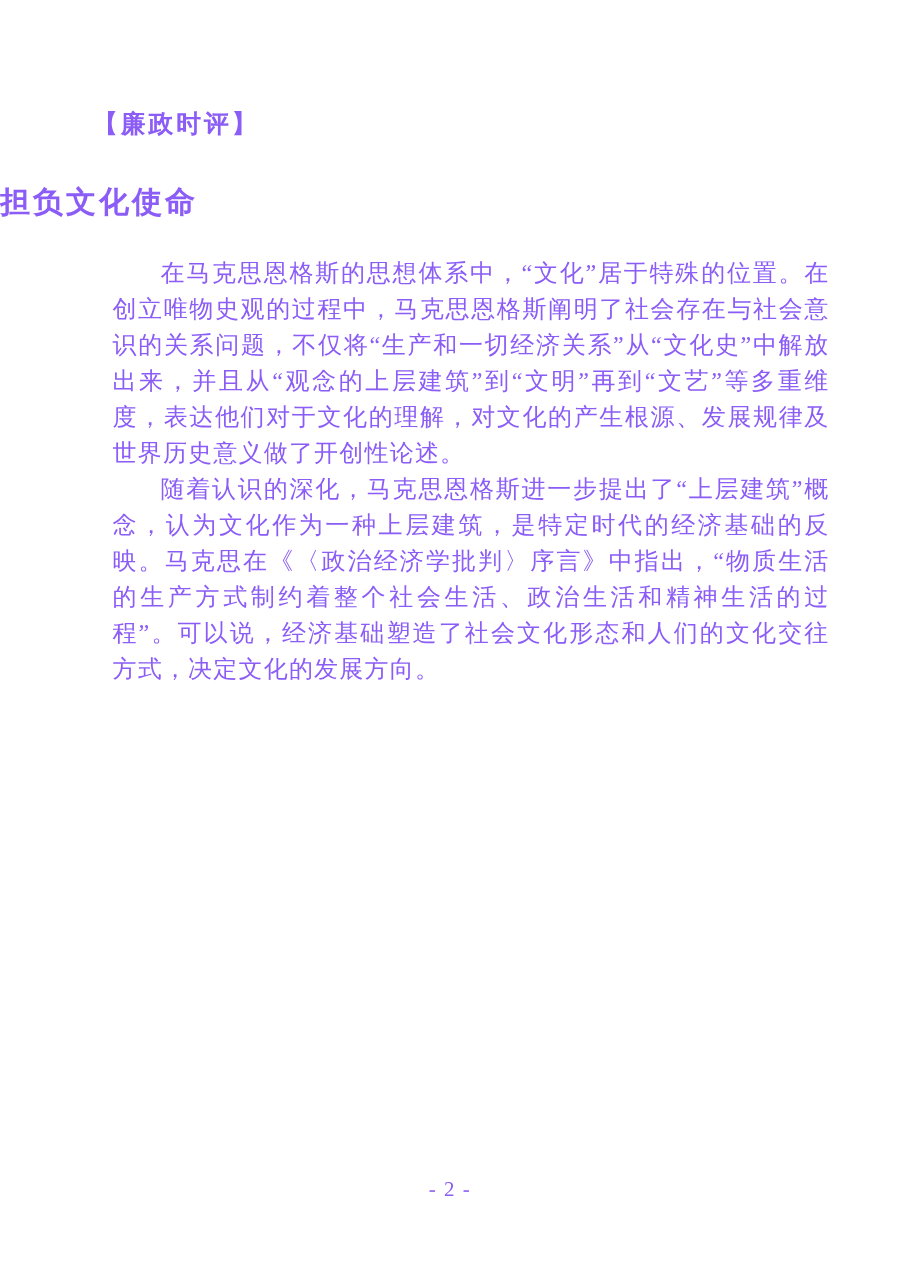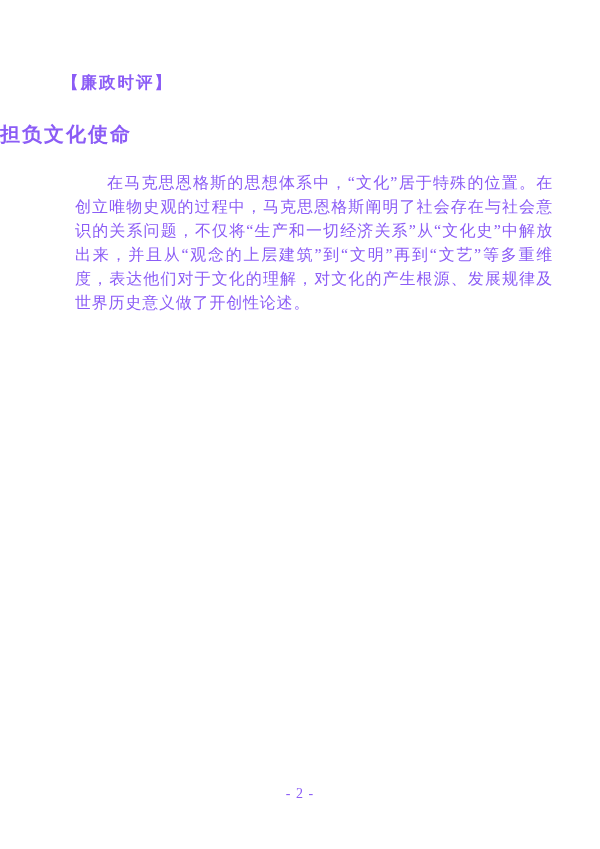--- a/index.html
+++ b/index.html
@@ -64,16 +64,17 @@
 </head>
 <body>
 
 <div class="page">
   <div class="category">【廉政时评】</div>
 
   <div class="title">担负文化使命</div>
 
   <div class="body-text">
     <p>在马克思恩格斯的思想体系中，“文化”居于特殊的位置。在创立唯物史观的过程中，马克思恩格斯阐明了社会存在与社会意识的关系问题，不仅将“生产和一切经济关系”从“文化史”中解放出来，并且从“观念的上层建筑”到“文明”再到“文艺”等多重维度，表达他们对于文化的理解，对文化的产生根源、发展规律及世界历史意义做了开创性论述。</p>
+    <p>随着认识的深化，马克思恩格斯进一步提出了“上层建筑”概念，认为文化作为一种上层建筑，是特定时代的经济基础的反映。马克思在《〈政治经济学批判〉序言》中指出，“物质生活的生产方式制约着整个社会生活、政治生活和精神生活的过程”。可以说，经济基础塑造了社会文化形态和人们的文化交往方式，决定文化的发展方向。</p>
   </div>
 
   <div class="page-number">- 2 -</div>
 </div>
 
 </body></html>

